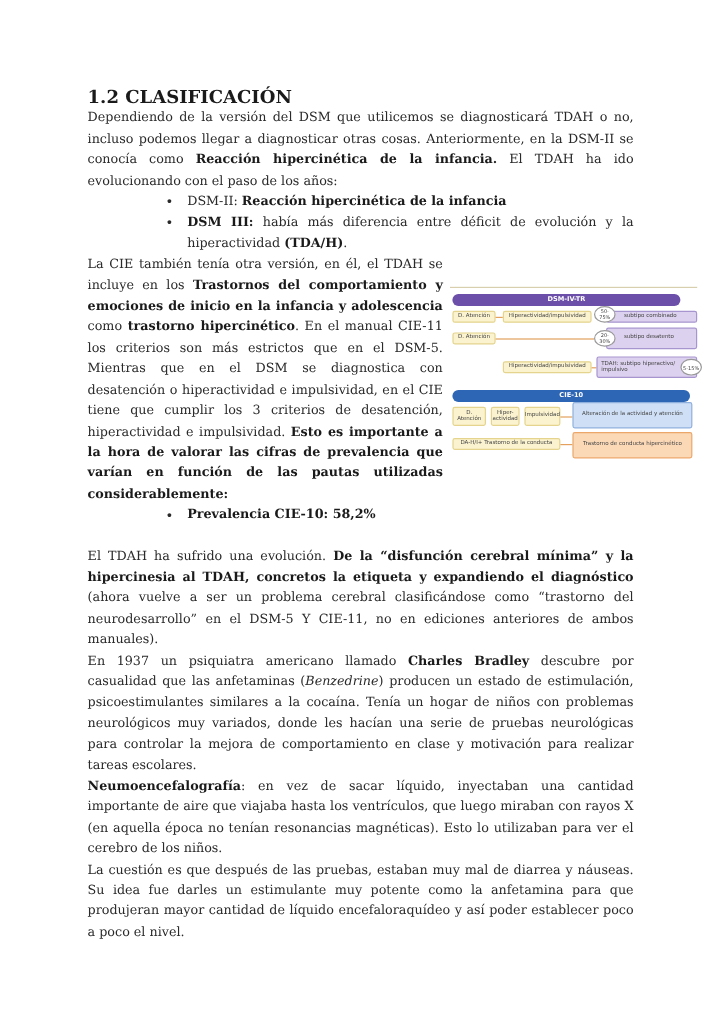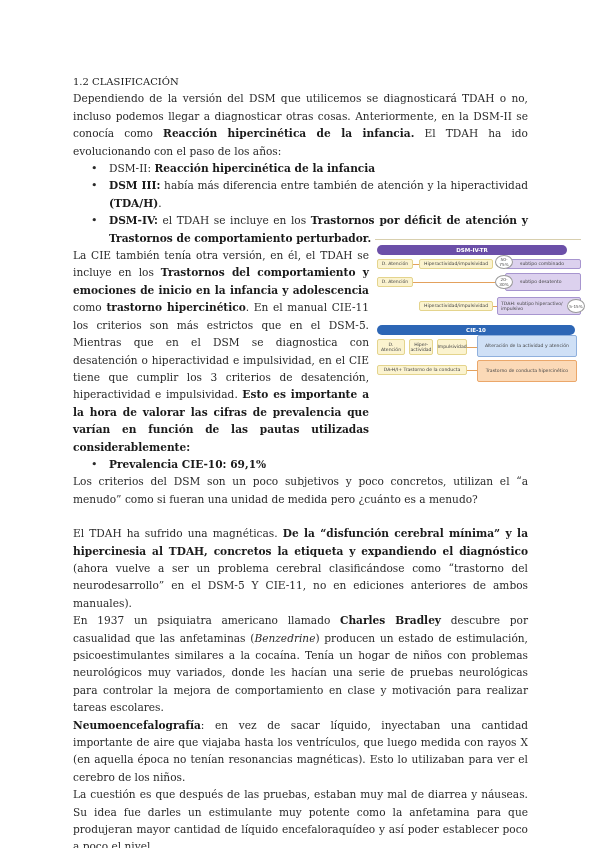--- a/index.html
+++ b/index.html
@@ -4,23 +4,23 @@
 <style>
   html, body { margin: 0; padding: 0; background: #ffffff; }
   body {
     width: 600px; height: 848px; position: relative; overflow: hidden;
     font-family: "DejaVu Serif", "Liberation Serif", serif;
     color: #2a2a2a;
   }
   .page { position: absolute; left: 73px; top: 73px; width: 455px; font-size: 10.6px; line-height: 17.4px; }
   p { margin: 0; text-align: justify; }
   b { font-weight: bold; color: #1a1a1a; }
-  .heading { font-weight: normal; font-size: 10px; color: #1a1a1a; }
+  .heading { font-weight: bold; font-size: 15px; color: #1a1a1a; }
   ul { margin: 0; padding: 0 0 0 36px; list-style: none; }
-  ul li { position: relative; text-align: justify; }
+  ul li { position: relative; text-align: justify; margin-left: 47px; }
   ul li::before { content: "\2022"; position: absolute; left: -18px; top: 0; font-size: 11px; }
   .float-wrap { position: relative; }
   .left-col { width: 296px; }
   .gap { height: 17px; }
 
   
   .diagram { position: absolute; left: 302px; top: 166px; width: 206px; height: 150px; }
   .diagram .topline { position: absolute; left: 0; top: 0; width: 206px; height: 1px; background: #d8cfae; }
   .diagram .band { position: absolute; left: 2px; height: 10px; border-radius: 5px; color: #fff;
      font-family: "DejaVu Sans", sans-serif; font-size: 5.5px; font-weight: bold; text-align: center; line-height: 10px; }
@@ -39,38 +39,36 @@
 </style>
 </head>
 <body>
 
 <div class="page">
   <div class="heading">1.2 CLASIFICACIÓN</div>
   <p><span>Dependiendo de la versión del DSM que utilicemos se diagnosticará TDAH o no, incluso podemos llegar a diagnosticar otras cosas. Anteriormente, en la DSM-II se conocía como </span><b>Reacción hipercinética de la infancia.</b><span> El TDAH ha ido evolucionando con el paso de los años:</span></p>
 
   <ul>
     <li><span>DSM-II: </span><b>Reacción hipercinética de la infancia</b></li>
-    <li><b>DSM III:</b><span> había más diferencia entre también de atención y la hiperactividad </span><b>(TDA/H)</b><span>.</span></li>
-    <li><b>DSM-IV:</b><span> el TDAH se incluye en los </span><b>Trastornos por déficit de atención y Trastornos de comportamiento perturbador.</b></li>
+    <li><b>DSM III:</b><span> había más diferencia entre déficit de evolución y la hiperactividad </span><b>(TDA/H)</b><span>.</span></li>
   </ul>
 
   <div class="float-wrap">
     <div class="left-col">
       <p><span>La CIE también tenía otra versión, en él, el TDAH se incluye en los </span><b>Trastornos del comportamiento y emociones de inicio en la infancia y adolescencia</b><span> como </span><b>trastorno hipercinético</b><span>. En el manual CIE-11 los criterios son más estrictos que en el DSM-5. Mientras que en el DSM se diagnostica con desatención o hiperactividad e impulsividad, en el CIE tiene que cumplir los 3 criterios de desatención, hiperactividad e impulsividad. </span><b>Esto es importante a la hora de valorar las cifras de prevalencia que varían en función de las pautas utilizadas considerablemente:</b></p>
       <ul>
-        <li><b>Prevalencia CIE-10: 69,1%</b></li>
+        <li><b>Prevalencia CIE-10: 58,2%</b></li>
       </ul>
     </div>
   </div>
 
-  <p>Los criterios del DSM son un poco subjetivos y poco concretos, utilizan el “a menudo” como si fueran una unidad de medida pero ¿cuánto es a menudo?</p>
   <div class="gap"></div>
-  <p><span>El TDAH ha sufrido una magnéticas. </span><b>De la “disfunción cerebral mínima” y la hipercinesia al TDAH, concretos la etiqueta y expandiendo el diagnóstico</b><span> (ahora vuelve a ser un problema cerebral clasificándose como “trastorno del neurodesarrollo” en el DSM-5 Y CIE-11, no en ediciones anteriores de ambos manuales).</span></p>
+  <p><span>El TDAH ha sufrido una evolución. </span><b>De la “disfunción cerebral mínima” y la hipercinesia al TDAH, concretos la etiqueta y expandiendo el diagnóstico</b><span> (ahora vuelve a ser un problema cerebral clasificándose como “trastorno del neurodesarrollo” en el DSM-5 Y CIE-11, no en ediciones anteriores de ambos manuales).</span></p>
   <p><span>En 1937 un psiquiatra americano llamado </span><b>Charles Bradley</b><span> descubre por casualidad que las anfetaminas (</span><i>Benzedrine</i><span>) producen un estado de estimulación, psicoestimulantes similares a la cocaína. Tenía un hogar de niños con problemas neurológicos muy variados, donde les hacían una serie de pruebas neurológicas para controlar la mejora de comportamiento en clase y motivación para realizar tareas escolares.</span></p>
-  <p><b>Neumoencefalografía</b><span>: en vez de sacar líquido, inyectaban una cantidad importante de aire que viajaba hasta los ventrículos, que luego medida con rayos X (en aquella época no tenían resonancias magnéticas). Esto lo utilizaban para ver el cerebro de los niños.</span></p>
+  <p><b>Neumoencefalografía</b><span>: en vez de sacar líquido, inyectaban una cantidad importante de aire que viajaba hasta los ventrículos, que luego miraban con rayos X (en aquella época no tenían resonancias magnéticas). Esto lo utilizaban para ver el cerebro de los niños.</span></p>
   <p>La cuestión es que después de las pruebas, estaban muy mal de diarrea y náuseas. Su idea fue darles un estimulante muy potente como la anfetamina para que produjeran mayor cantidad de líquido encefaloraquídeo y así poder establecer poco a poco el nivel.</p>
 
   <div class="diagram">
     <div class="topline"></div>
     <div class="band dsm">DSM-IV-TR</div>
 
     <div class="dbox yel" style="left:2px;top:20px;width:36px;height:10px;">D. Atención</div>
     <div class="conn" style="left:38px;top:25px;width:6px;"></div>
     <div class="dbox yel" style="left:44px;top:20px;width:74px;height:10px;">Hiperactividad/impulsividad</div>
     <div class="dbox pur" style="left:130px;top:20px;width:76px;height:10px;">subtipo combinado</div>

